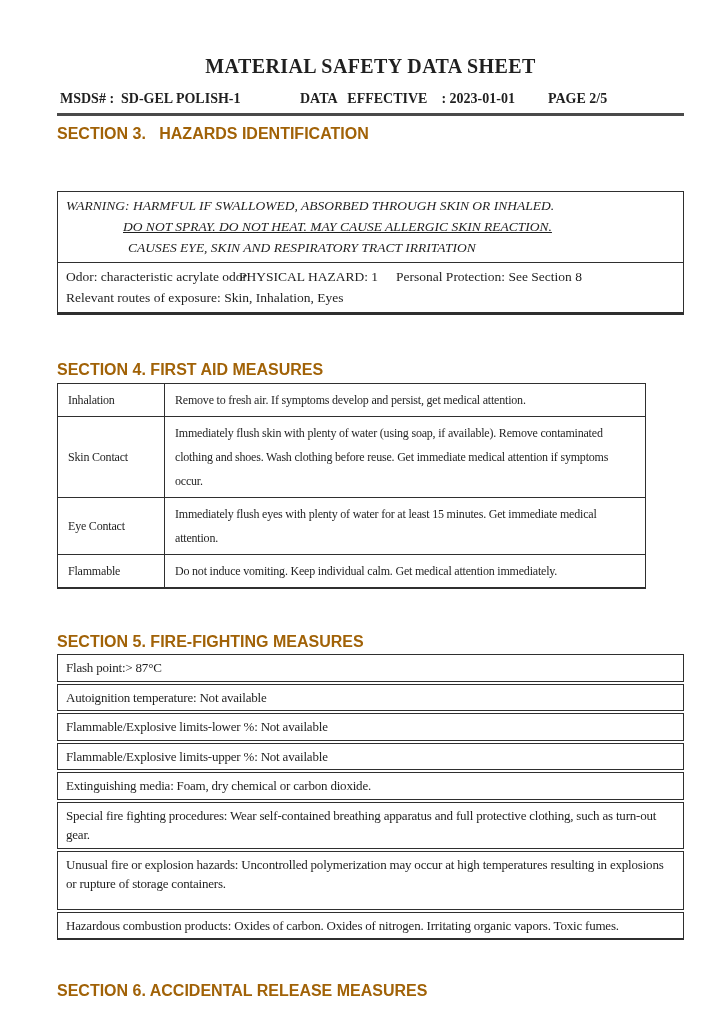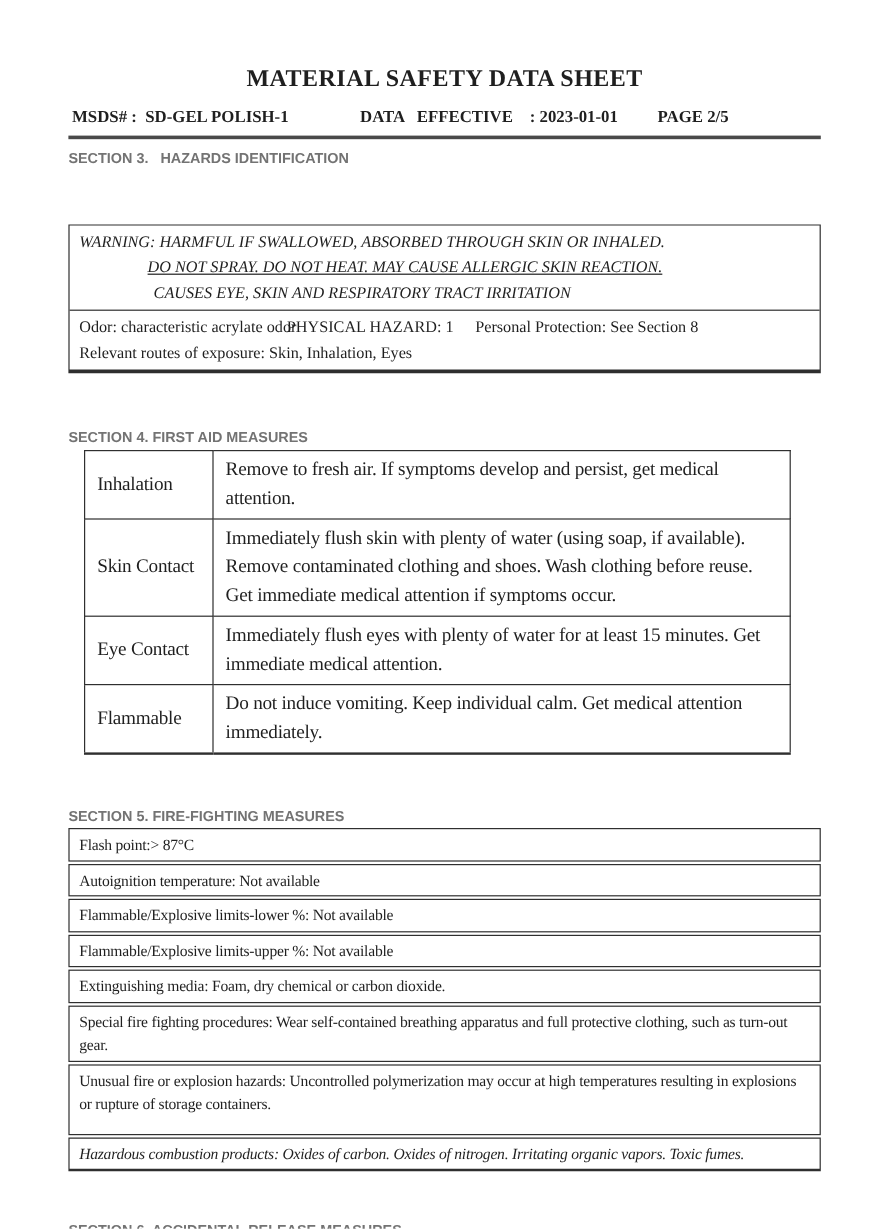--- a/index.html
+++ b/index.html
@@ -40,22 +40,22 @@
   .header-rule {
     height: 0;
     border-top: 3px solid #4a4a4a;
     margin-top: 4px;
   }
 
   
   .section-heading {
     font-family: "Liberation Sans", sans-serif;
     font-weight: bold;
-    font-size: 12px;
-    color: #737373;
+    font-size: 16px;
+    color: #a16207;
     white-space: pre-wrap;
     margin: 0 0 3px 0;
   }
   .mt-s3 { margin-top: 9px; }
   .mt-s4 { margin-top: 46px; }
   .mt-s5 { margin-top: 44px; }
   .mt-s6 { margin-top: 42px; }
 
   
   .outer-box {
@@ -76,22 +76,21 @@
   .p-c1 { left: 173px; }
   .p-c2 { left: 286px; }
   .p-c3 { left: 453px; }
   .p-b2 { left: 330px; }
 
   
   .aid-table {
     border-collapse: collapse;
     width: 589px;
     margin-top: 4px;
-    font-size: 16px;
-    margin-left: 13px;
+    font-size: 12px;
   }
   .aid-table td {
     border: 1px solid #2f2f2f;
     padding: 4px 10px;
     line-height: 24px;
     letter-spacing: -0.2px;
   }
   .aid-table tr:last-child td { border-bottom-width: 2px; }
   .aid-label { width: 86px; vertical-align: middle; }
   .aid-text  { vertical-align: middle; }
@@ -101,21 +100,21 @@
     border: 1px solid #2f2f2f;
     padding: 3px 8px;
     font-size: 13px;
     line-height: 19.5px;
     letter-spacing: -0.2px;
     margin-bottom: 2px;
     white-space: pre-wrap;
   }
   .rows-stack { margin-top: 2px; }
   .rule-row.tall { padding-bottom: 15px; }
-  .rule-row.last { border-bottom-width: 2px; margin-bottom: 0; font-style: italic; }
+  .rule-row.last { border-bottom-width: 2px; margin-bottom: 0; }
 </style>
 </head>
 <body>
 
 <div class="page">
   <div class="content">
 
     <div class="doc-title">MATERIAL SAFETY DATA SHEET</div>
     <div class="header-row">
       <span class="hr-msds">MSDS# :  SD-GEL POLISH-1</span>

